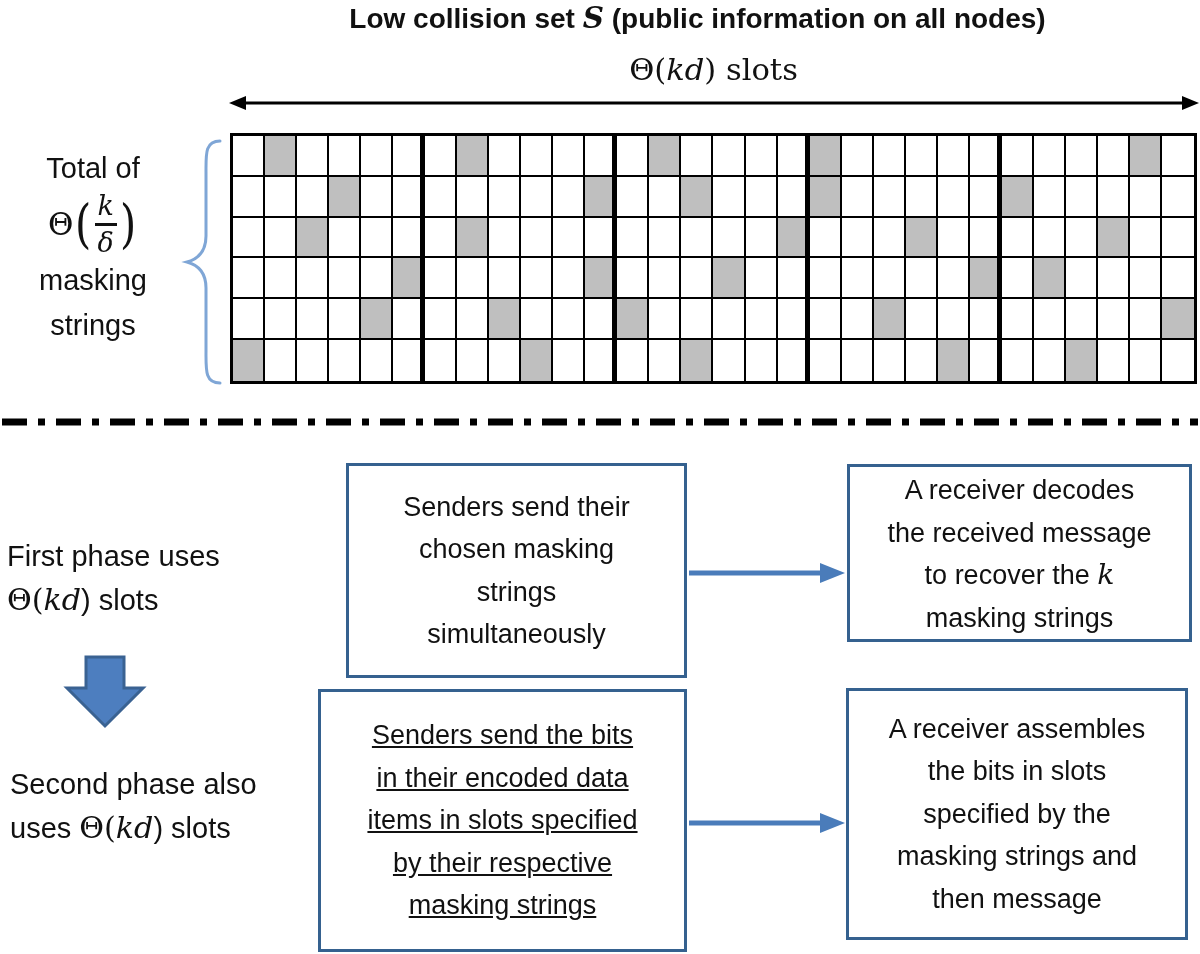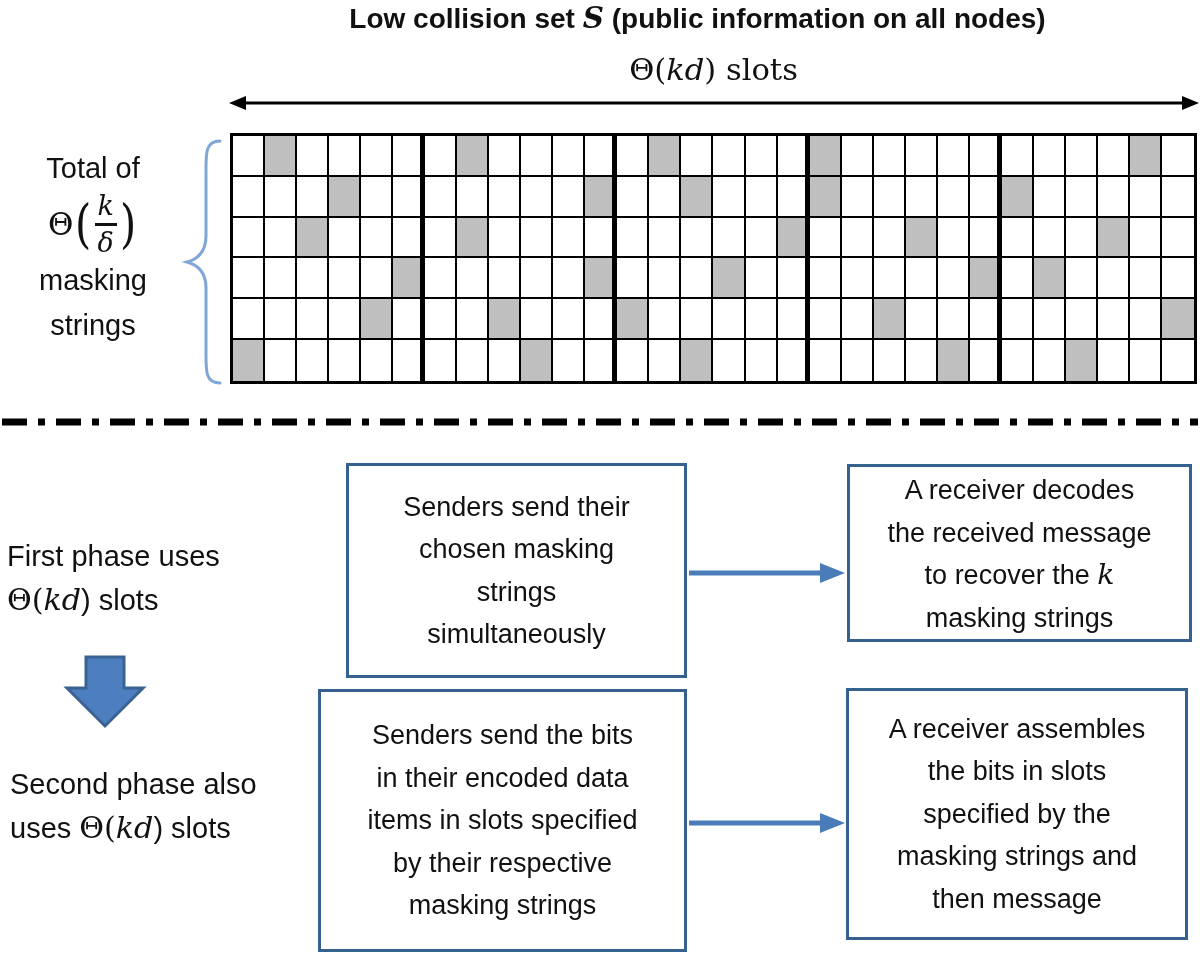--- a/index.html
+++ b/index.html
@@ -41,21 +41,21 @@
   #phase2-label{left:10px;top:762px;width:330px;}
   .phase-label .math,.phase-label .mit{font-size:1.04em;}
   
   .flowbox{
     box-sizing:border-box;background:#fff;border:3px solid var(--box_border,#35618f);
     display:flex;flex-direction:column;justify-content:center;
     text-align:center;font-size:27px;line-height:42.5px;
   }
   #box1{left:346px;top:463px;width:341px;height:215px;}
   #box2{left:847px;top:464px;width:345px;height:178px;justify-content:flex-end;}
-  #box3{left:318px;top:689px;width:369px;height:263px;}
+  #box3{left:318px;top:689px;width:369px;height:263px;text-decoration:underline;}
   #box4{left:846px;top:688px;width:342px;height:252px;}
   .flowbox .mit{font-size:1.05em;}
   
   svg{display:block;overflow:visible;}
   .span-arrow line{stroke:var(--grid_line,#000);stroke-width:3px;}
   .span-arrow polygon{fill:var(--grid_line,#000);}
   #divider line{stroke:var(--divider,#000);stroke-width:7px;stroke-dasharray:25 11 7 11;}
   .h-arrow line{stroke:var(--arrow_blue,#4a7cba);stroke-width:5px;}
   .h-arrow polygon{fill:var(--arrow_blue,#4a7cba);}
   #down-arrow polygon{fill:var(--down_arrow_fill,#4d7ebf);stroke:var(--down_arrow_border,#3a6292);stroke-width:3px;}

